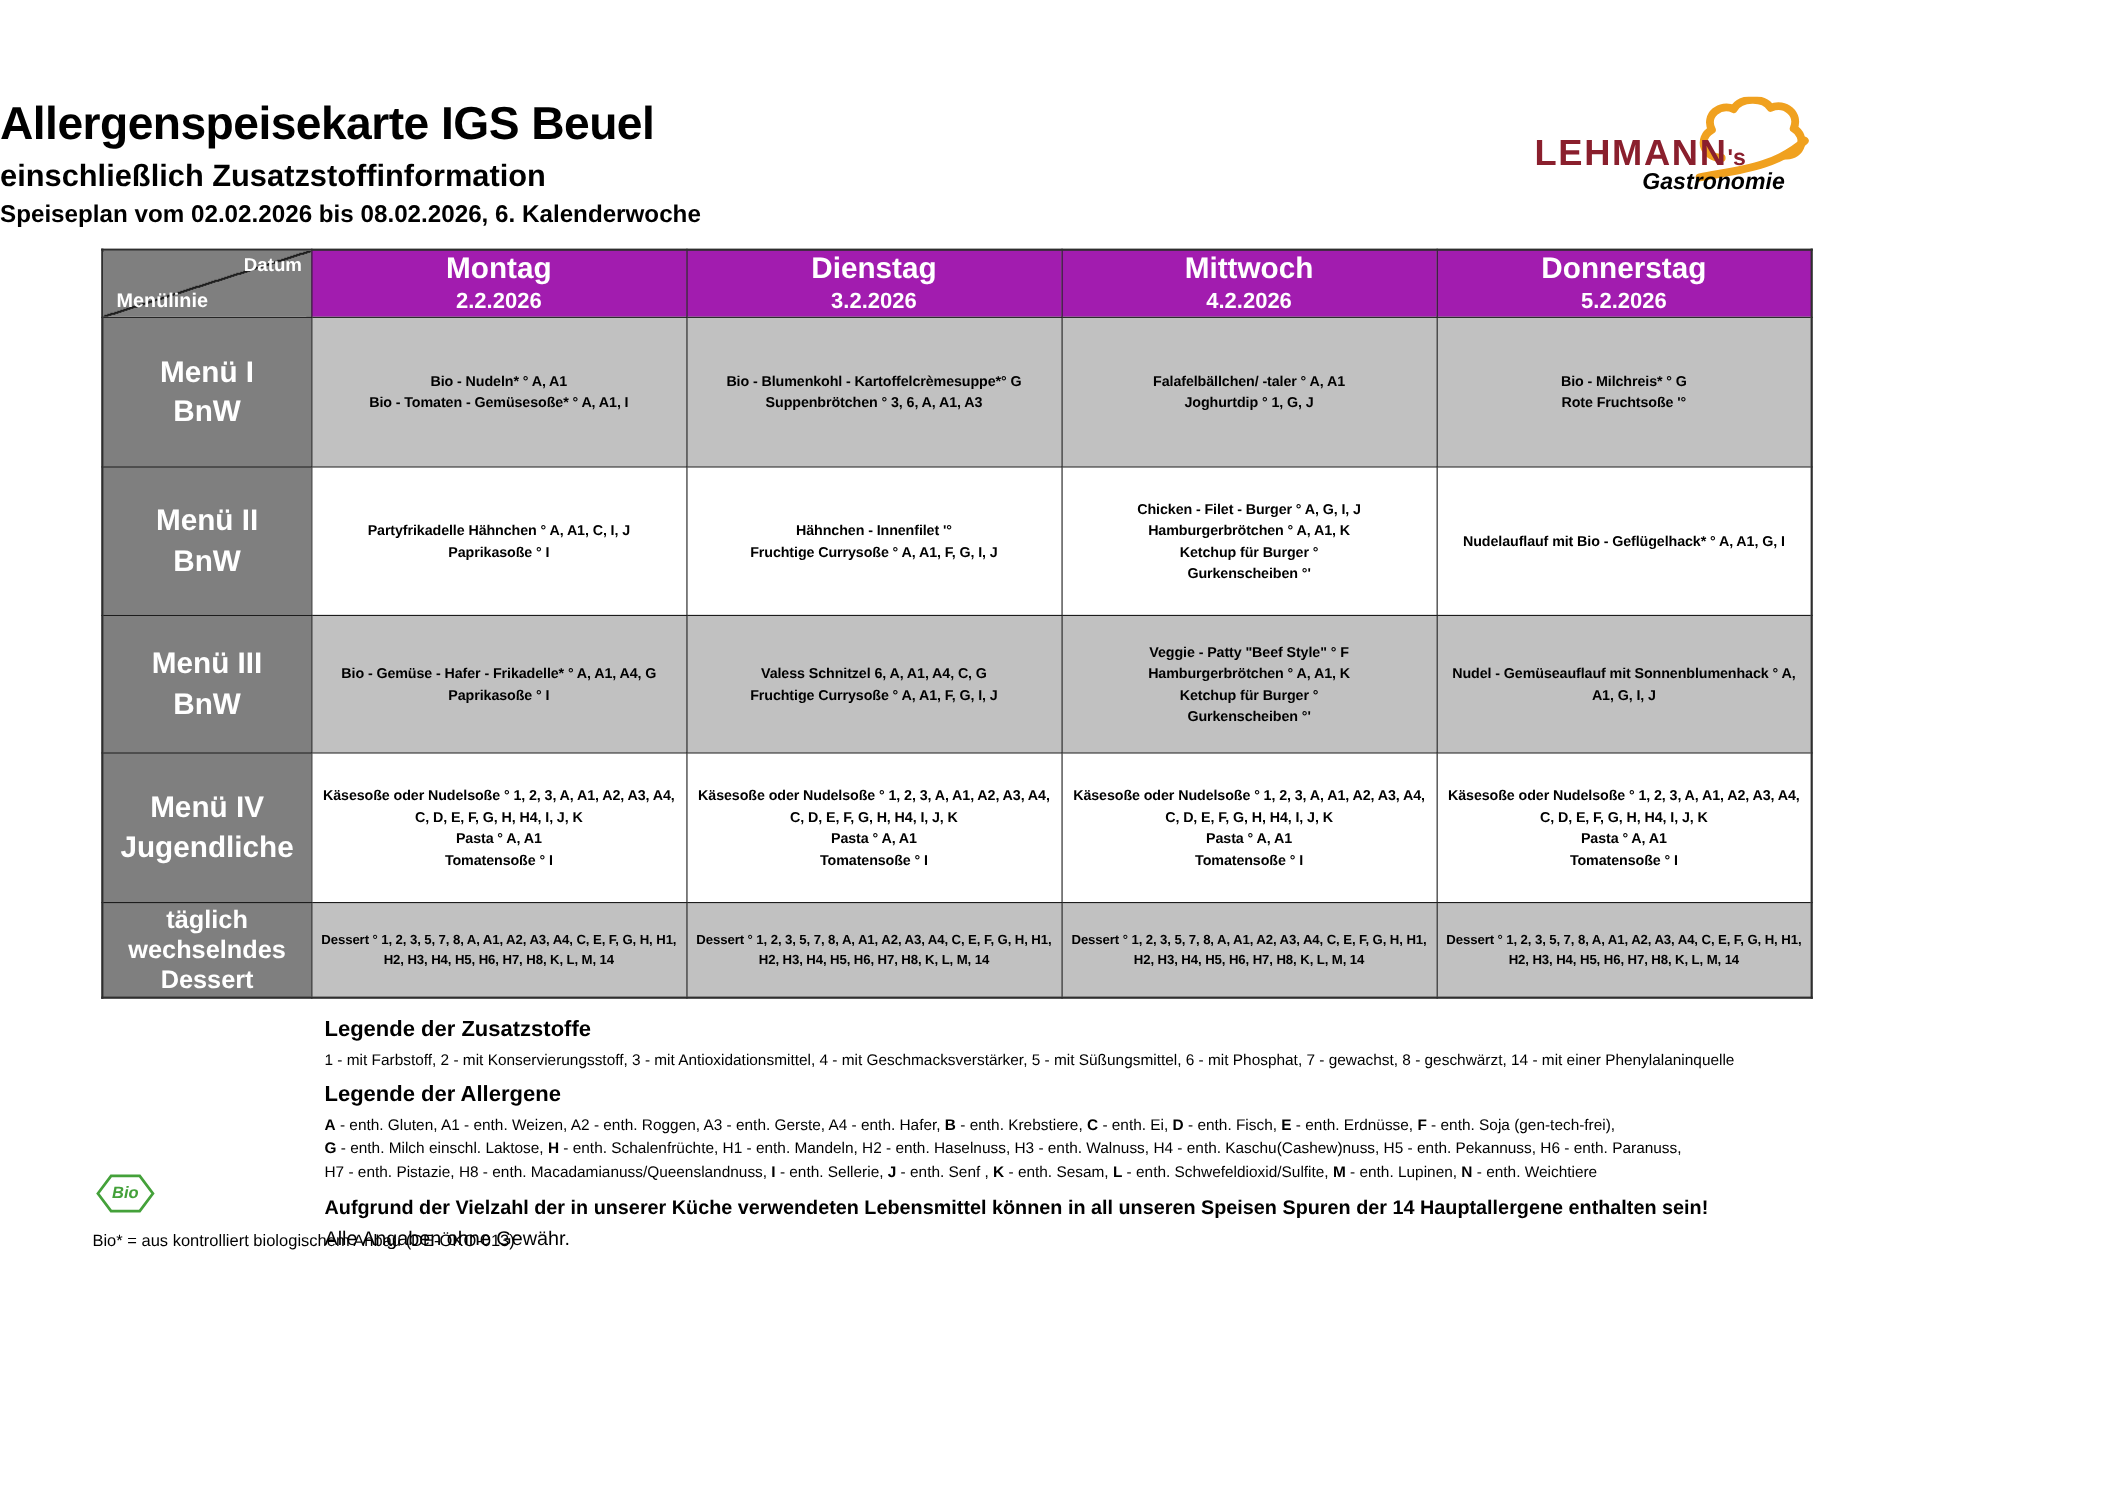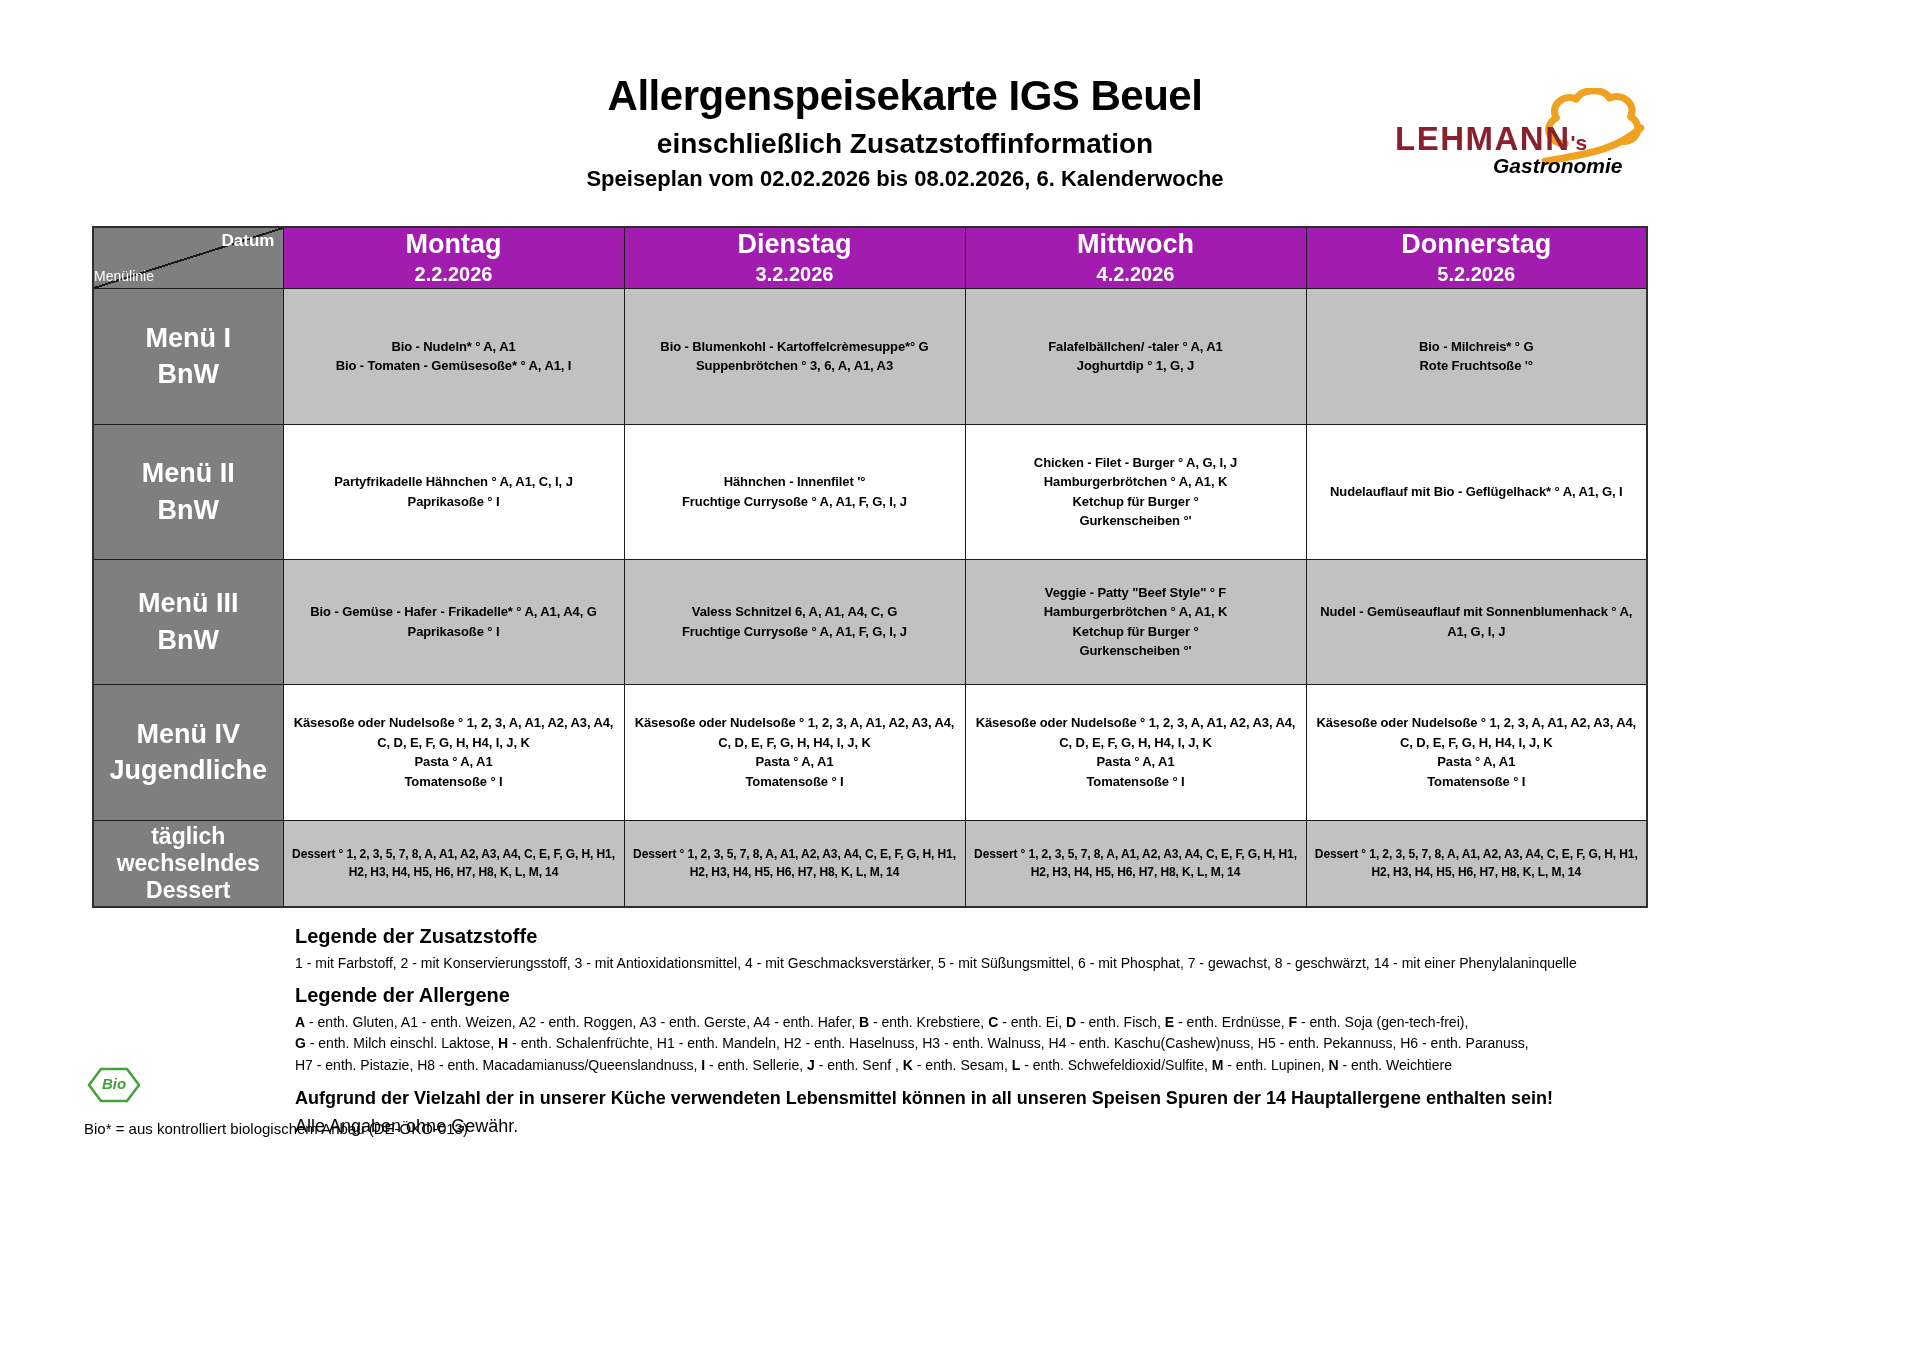--- a/index.html
+++ b/index.html
@@ -3,21 +3,21 @@
 <meta charset="utf-8">
 <style>
   * { margin:0; padding:0; box-sizing:border-box; }
   html,body { background:#ffffff; }
   body {
     width:1920px; height:1357px; position:relative; overflow:hidden;
     font-family:"Liberation Sans", sans-serif; color:#000;
   }
 
   
-  .heading { position:absolute; left:0; top:72px; width:1810px; text-align:center; }
+  .heading { position:absolute; left:0; top:88px; width:1810px; text-align:left; }
   .title   { font-size:42px; font-weight:bold; letter-spacing:-0.5px; }
   .subtitle{ font-size:28px; font-weight:bold; margin-top:8px; }
   .planline{ font-size:22px; font-weight:bold; margin-top:6px; }
 
   
   .logo { position:absolute; left:1395px; top:92px; width:250px; height:100px; }
   .logo-name { position:absolute; left:0; top:28px; font-size:33px; font-weight:bold;
                color:#8a1f2d; letter-spacing:1.5px; white-space:nowrap; }
   .logo-suffix { font-size:21px; letter-spacing:0; }
   .logo-tagline { position:absolute; left:98px; top:62px; font-size:21px; font-weight:bold;
@@ -35,21 +35,21 @@
   .menu-table tr:nth-child(3){ height:135px; }
   .menu-table tr:nth-child(4){ height:125px; }
   .menu-table tr:nth-child(5){ height:136px; }
   .menu-table tr:nth-child(6){ height:83px; }
 
   .corner-cell { position:relative; background-color:#7f7f7f; color:#fff;
     background-image:linear-gradient(to bottom right,
       transparent calc(50% - 1px), #1c1c1c calc(50% - 1px),
       #1c1c1c calc(50% + 1px), transparent calc(50% + 1px)); }
   .corner-datum { position:absolute; top:3px; right:8px; font-size:17px; font-weight:bold; }
-  .corner-menuelinie { position:absolute; bottom:4px; left:0; font-size:14px; font-weight:normal; }
+  .corner-menuelinie { position:absolute; bottom:4px; left:12px; font-size:18px; font-weight:bold; }
 
   .day-cell { background:#a21caf; color:#fff; text-align:center; padding:2px; }
   .day-name { font-size:27px; font-weight:bold; line-height:1.1; }
   .day-date { font-size:20px; font-weight:bold; margin-top:3px; }
 
   .row-label { background:#7f7f7f; color:#fff; text-align:center;
                font-size:27px; font-weight:bold; line-height:1.35; padding:2px; }
   tr.dessert-row .row-label { font-size:23px; line-height:1.18; }
 
   .menu-cell { text-align:center; font-weight:bold; font-size:13px; line-height:1.5;

